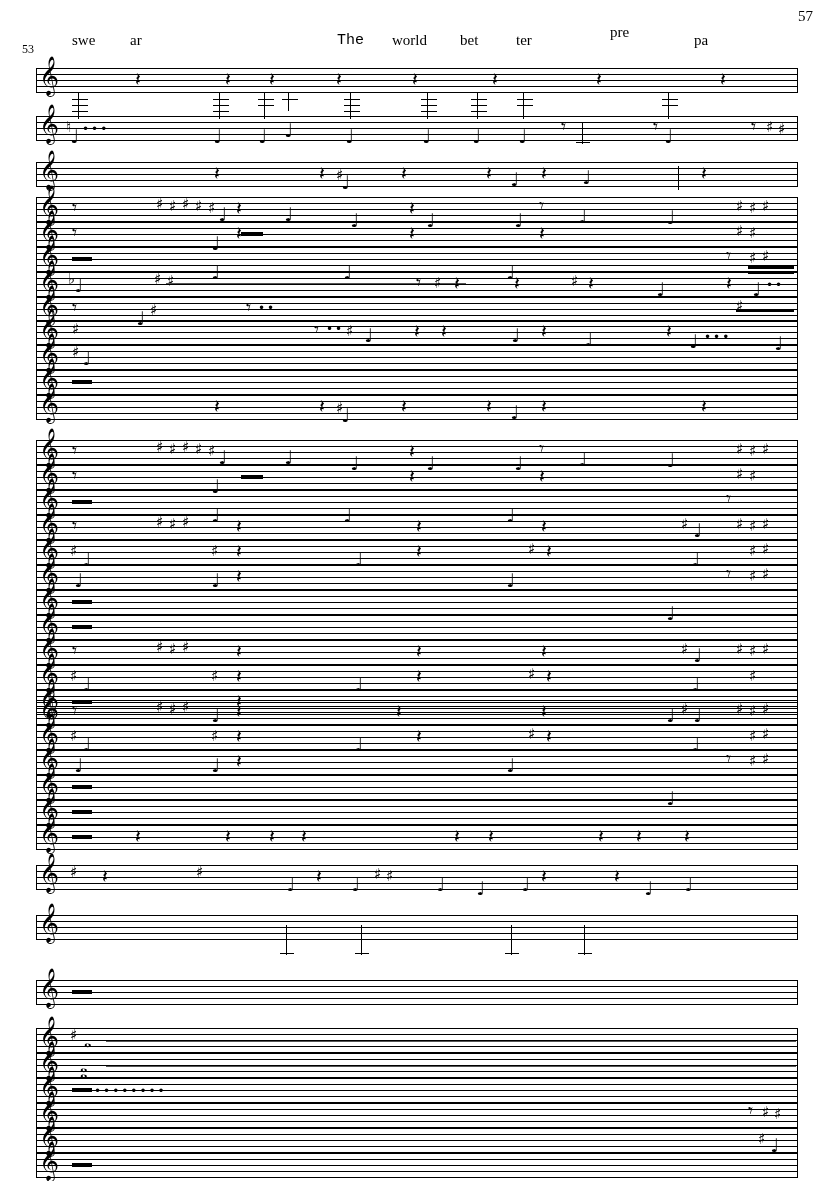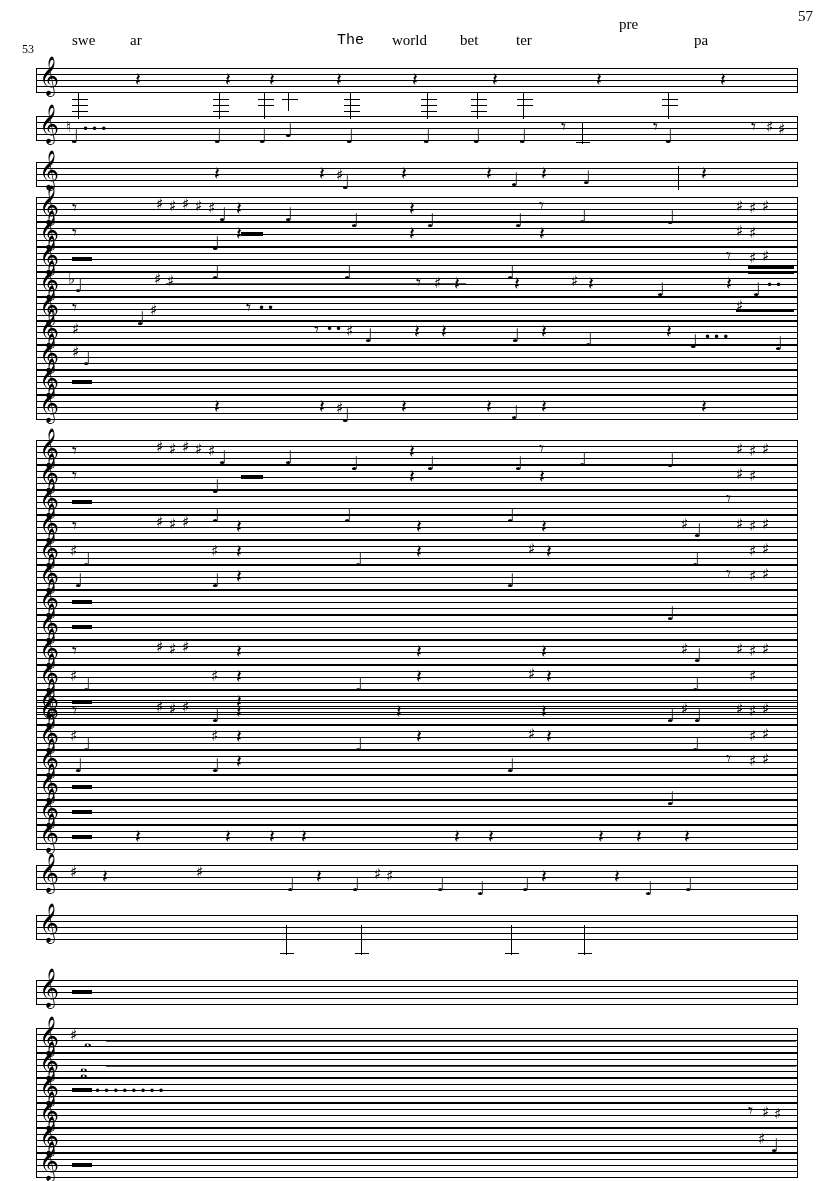--- a/index.html
+++ b/index.html
@@ -142,21 +142,21 @@
 
   <div class="page-number">57</div>
   <div class="measure-number" style="left:22px; top:42px;">53</div>
 
   <div class="lyric" style="left:72px; top:32px;">swe</div>
   <div class="lyric" style="left:130px; top:32px;">ar</div>
   <div class="lyric" style="left:337px; top:32px;font-family:Liberation Mono, monospace;">The</div>
   <div class="lyric" style="left:392px; top:32px;">world</div>
   <div class="lyric" style="left:460px; top:32px;">bet</div>
   <div class="lyric" style="left:516px; top:32px;">ter</div>
-  <div class="lyric" style="left:610px; top:16px;margin-left:9px;">pre</div>
+  <div class="lyric" style="left:610px; top:24px;">pre</div>
   <div class="lyric" style="left:694px; top:32px;">pa</div>
 
   <div class="system" style="top:58px; height:110px;">
 
     <div class="staff" style="top:10px;">
       <div class="lines">
           <i></i>
           <i></i>
           <i></i>
           <i></i>

